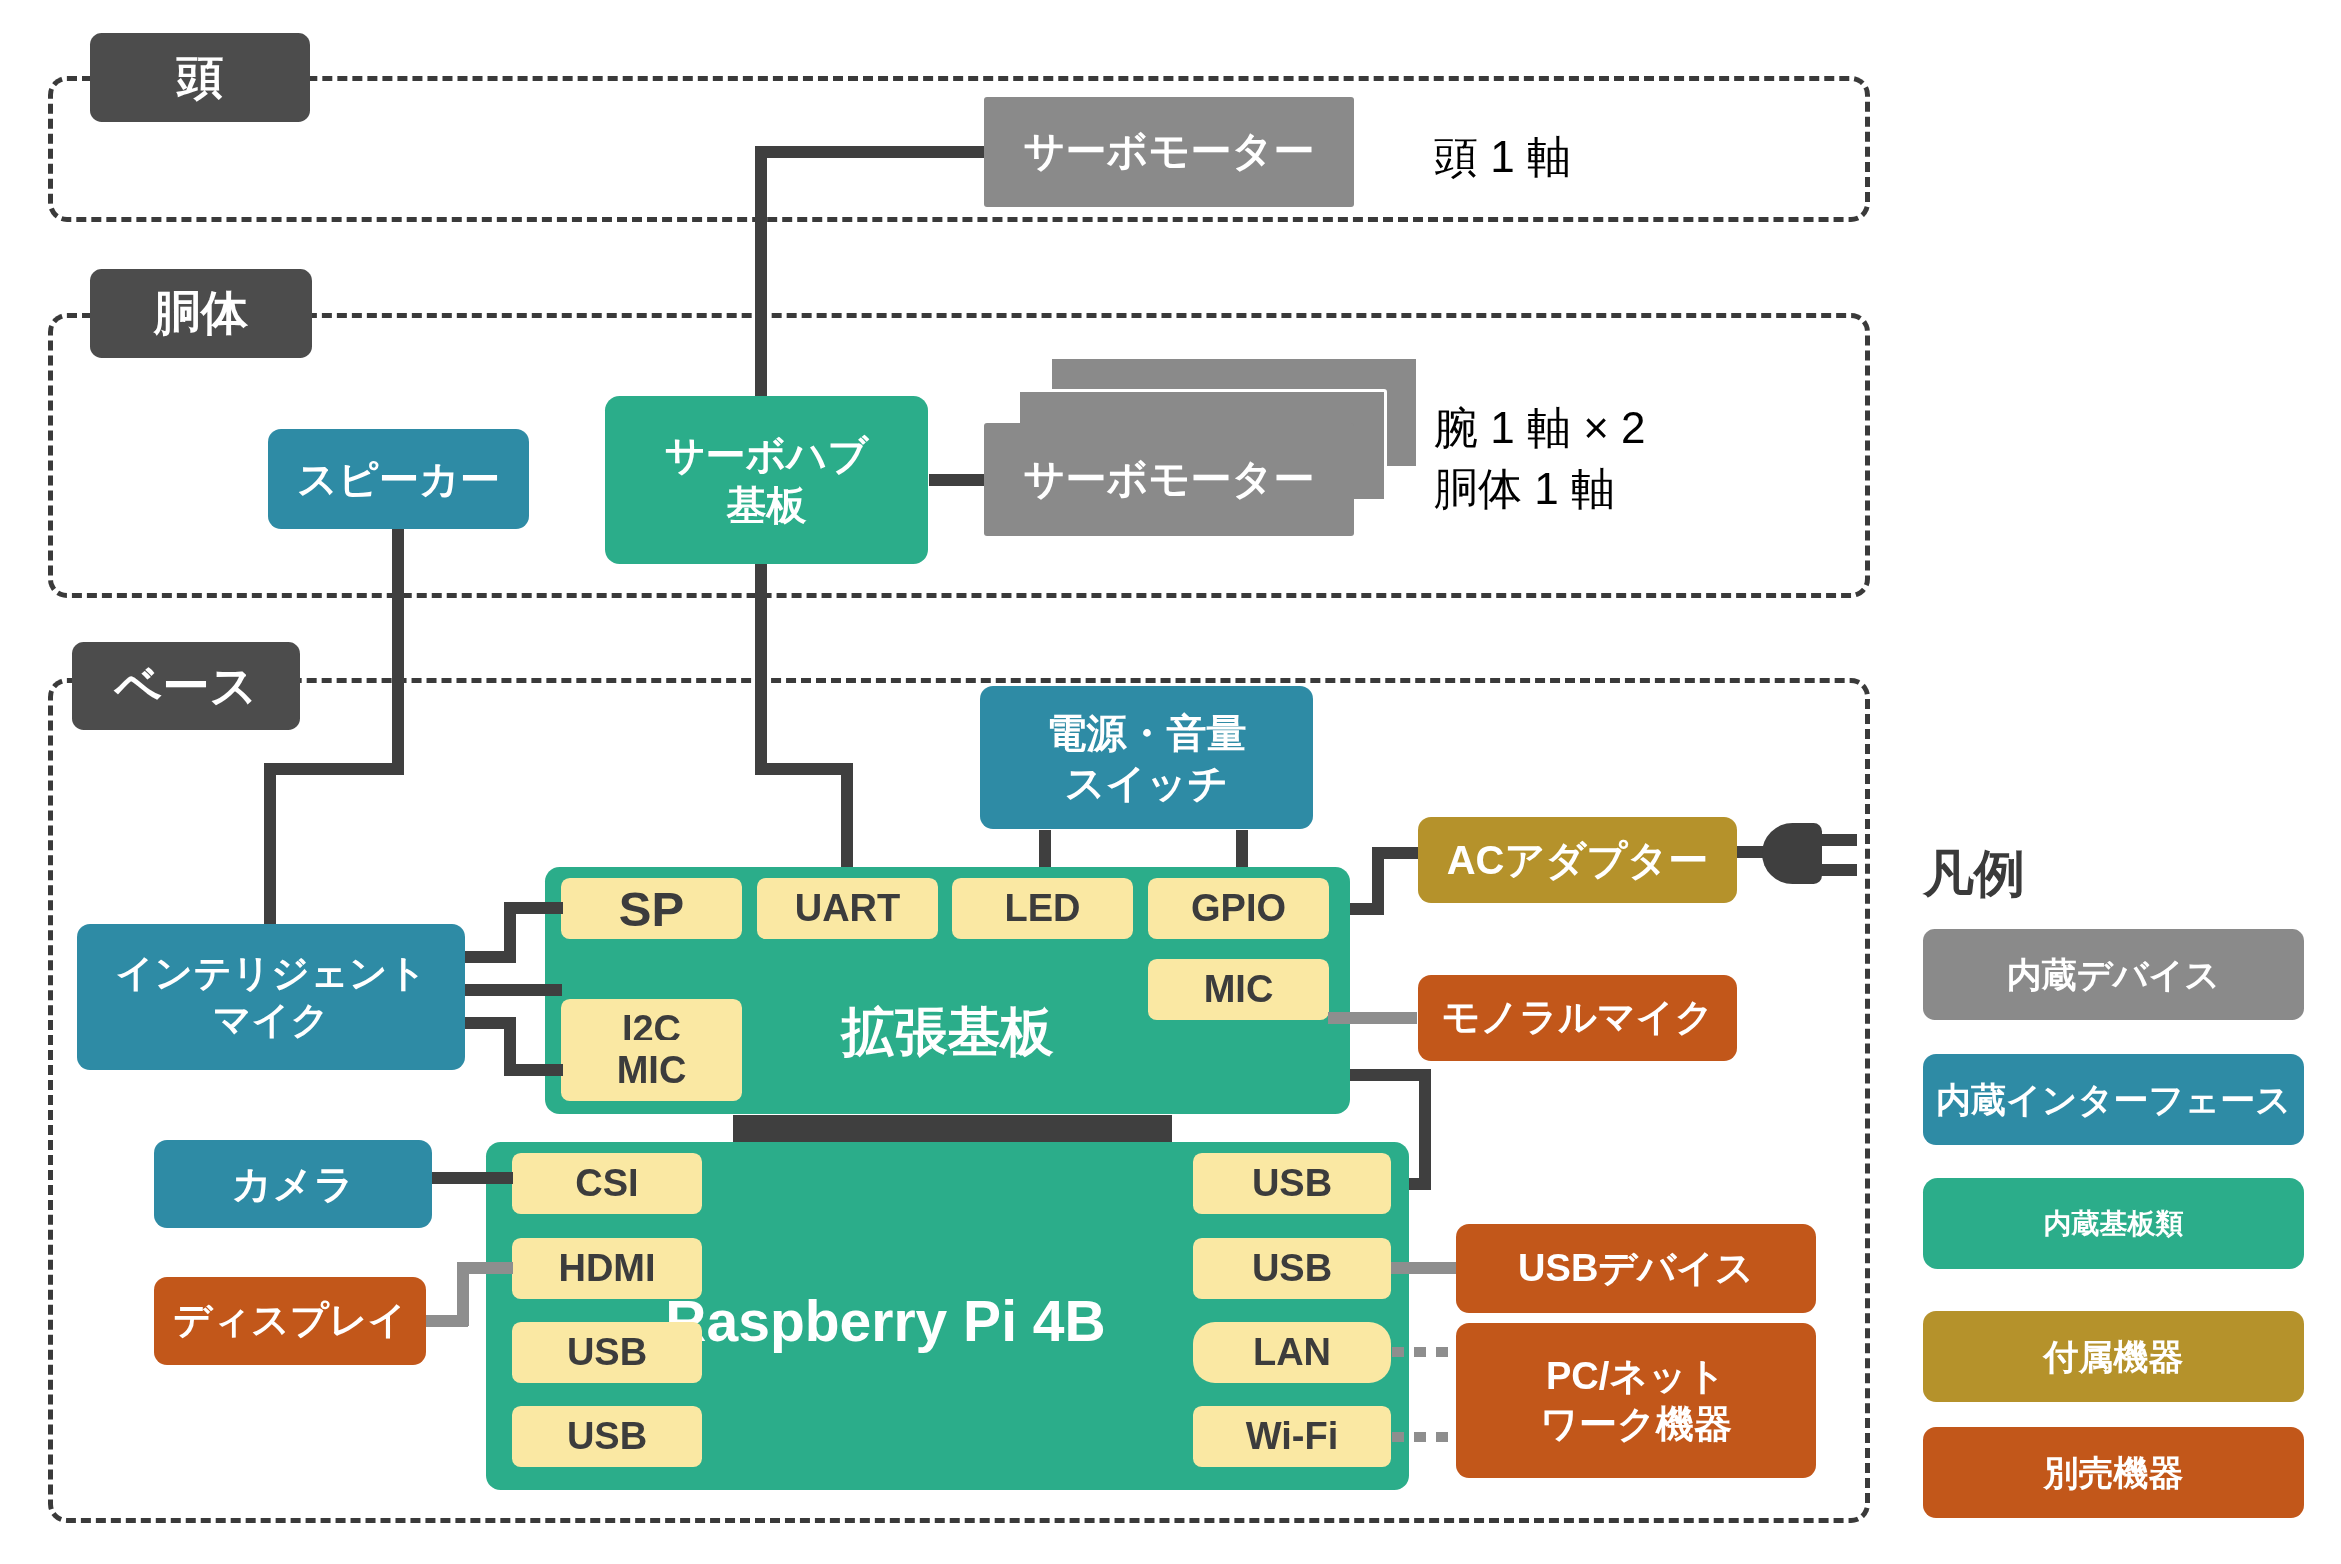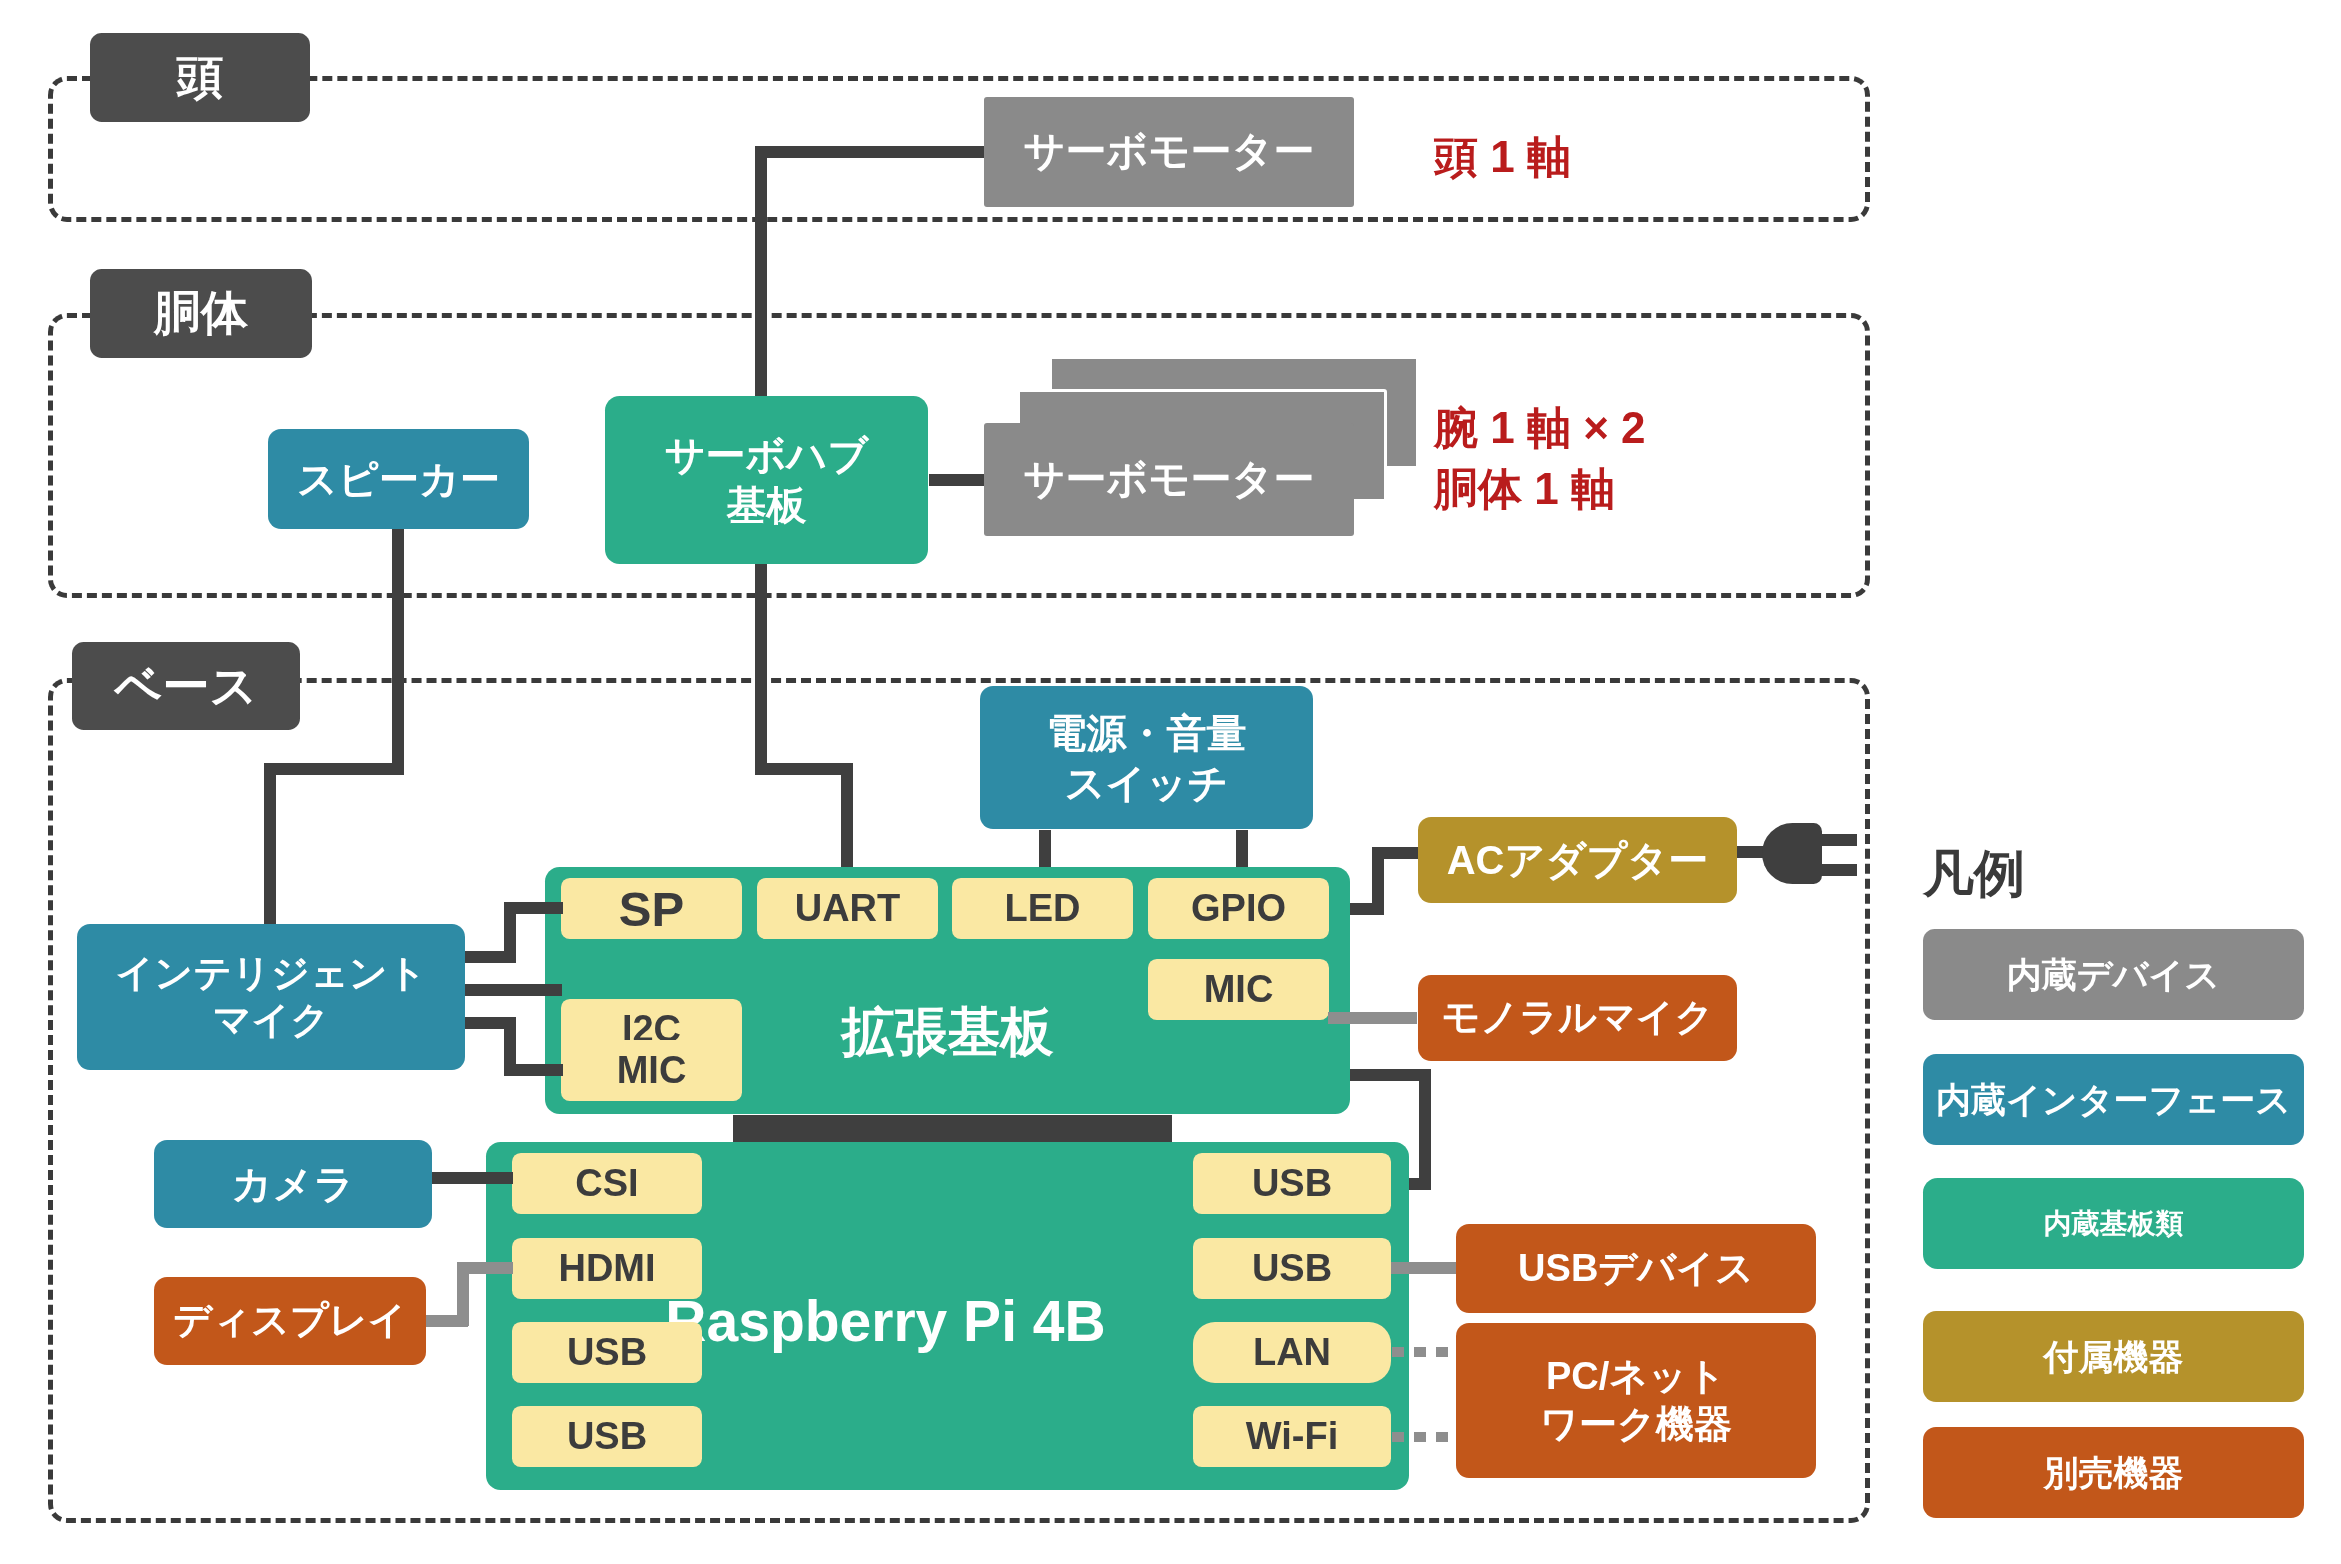--- a/index.html
+++ b/index.html
@@ -12,21 +12,21 @@
      color:#fff;font-weight:bold;text-align:center;line-height:1.25;}
   .tag{background:#4c4c4c;border-radius:11.7px;font-size:47px;}
   .gray{background:#8a8a8a;border-radius:3px;}
   .teal{background:#2e8ba5;border-radius:13px;}
   .green{background:#2bad8a;border-radius:14.6px;}
   .gold{background:#b5922b;border-radius:13px;margin-top:8px;}
   .orange{background:#c2571a;border-radius:13px;}
   .chip{position:absolute;box-sizing:border-box;background:#fae8a3;border-radius:8.8px;color:#3c3c3c;
         font-weight:bold;display:flex;align-items:center;justify-content:center;}
   .boardtitle{position:absolute;display:flex;align-items:center;justify-content:center;color:#fff;font-weight:bold;}
-  .note{position:absolute;color:#b91c1c;font-weight:bold;font-size:44px;white-space:nowrap;}
+  .note{position:absolute;color:#000000;font-weight:normal;font-size:44px;white-space:nowrap;}
   .ln{position:absolute;background:#3f3f3f;}
   .ln.gy{background:#8e8e8e;}
   .dotln{position:absolute;height:10.2px;background:repeating-linear-gradient(90deg,#8e8e8e 0 11.7px,transparent 11.7px 22px);}
   .stack{border:3.7px solid #ffffff;}
   .plugbody{position:absolute;background:#3f3f3f;border-radius:32px 8.8px 8.8px 32px;}
   .legend-title{position:absolute;color:#3a3a3a;font-weight:bold;font-size:51px;}
 </style>
 </head>
 <body>
 

